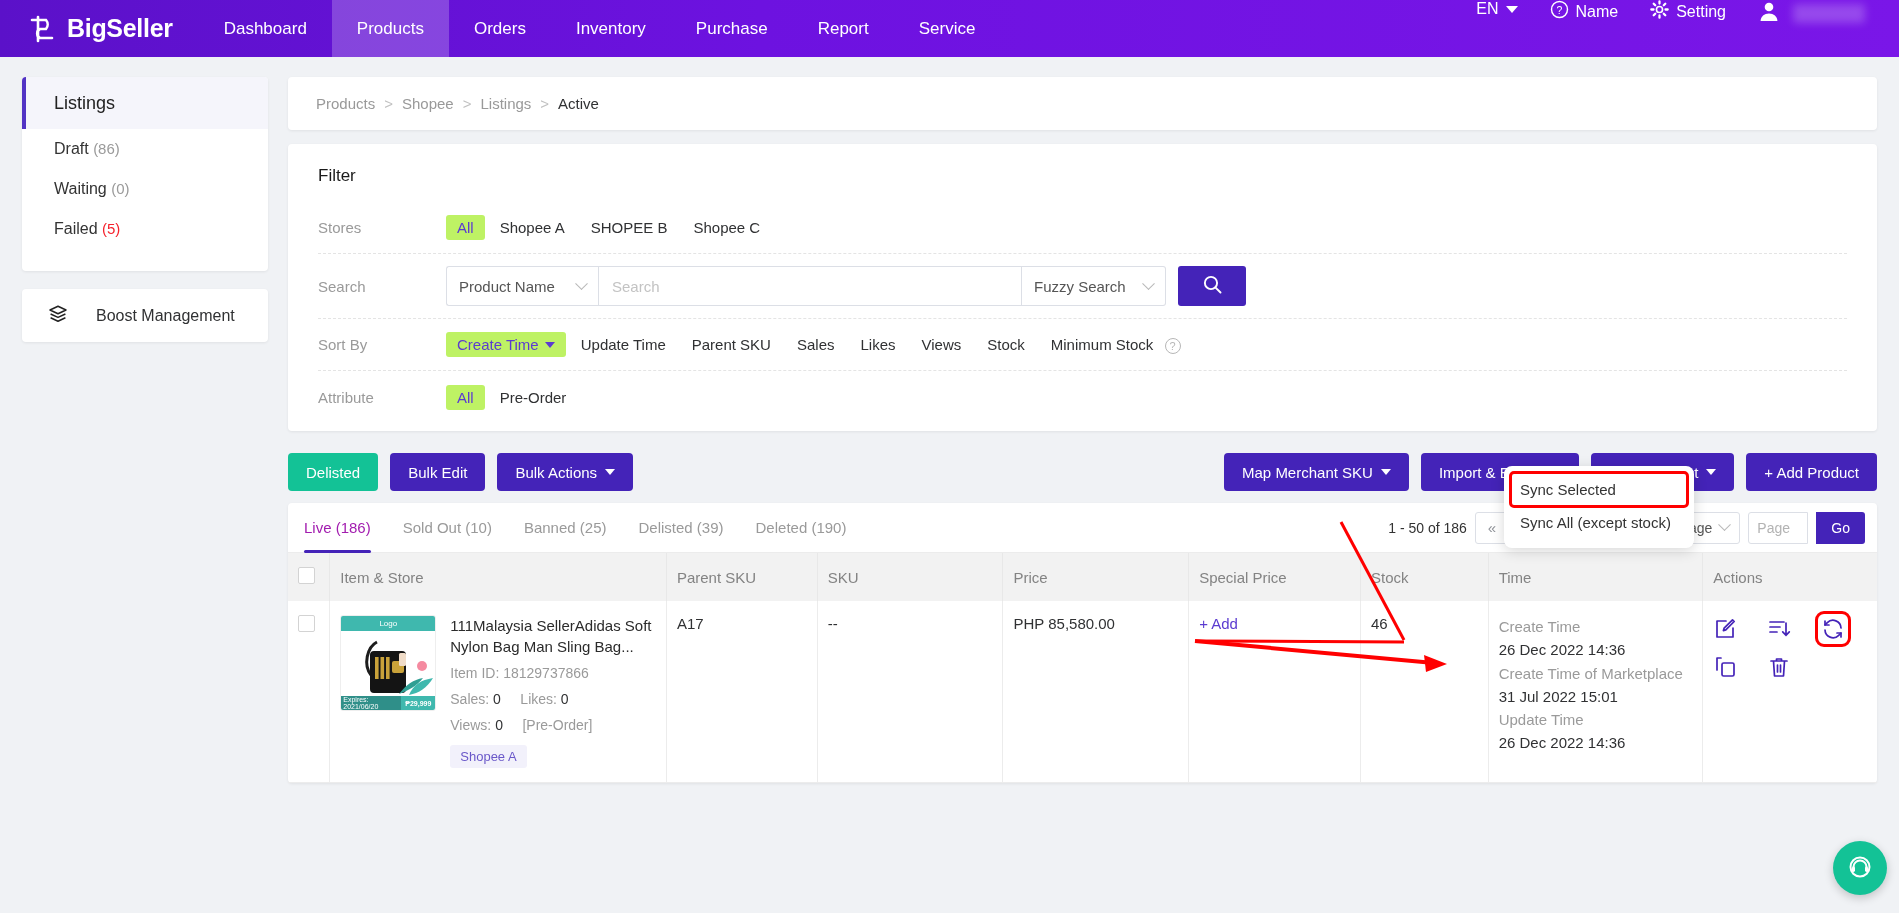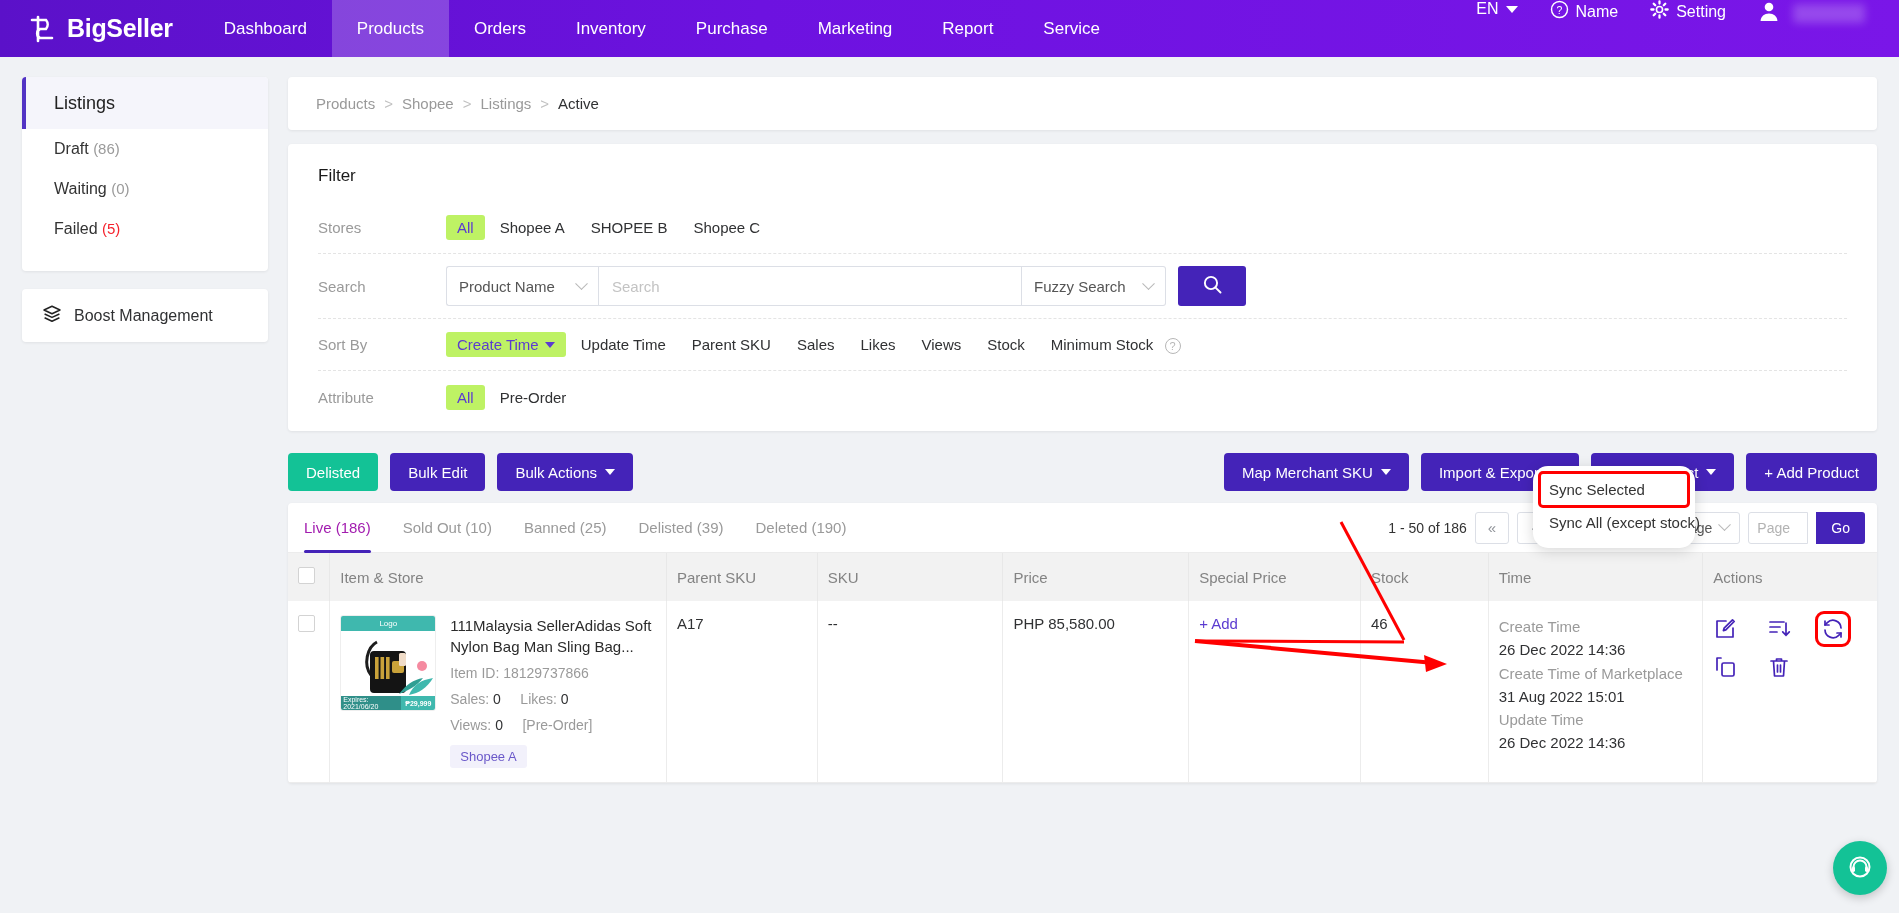--- a/index.html
+++ b/index.html
@@ -72,22 +72,22 @@
   .side-item {
     padding: 11px 0 11px 32px;
     font-size: 16px; color: #333; cursor: pointer;
   }
   .side-item .cnt { color: #9a9a9a; font-size: 15px; }
   .side-item .cnt.red { color: #f5222d; }
   .side-item.active { color: #5b3bd0; }
   .side-item.active .cnt { color: #9a9a9a; }
   .boost {
     margin-top: 18px; height: 53px;
-    display: flex; align-items: center; gap: 12px;
-    padding-left: 20px; font-size: 16px; cursor: pointer;
+    display: flex; align-items: center; gap: 28px;
+    padding-left: 26px; font-size: 16px; cursor: pointer;
   }
   
   .main { flex: 1; min-width: 0; }
   .breadcrumb {
     height: 53px; display: flex; align-items: center;
     padding-left: 28px; font-size: 15px; color: #999;
     gap: 9px;
   }
   .breadcrumb .sep { color: #c0c0c0; }
   .breadcrumb .crumb { cursor: pointer; }
@@ -261,23 +261,23 @@
   .timelabel { color: #9a9a9a; line-height: 1.55; }
   .timeval { color: #303133; line-height: 1.55; }
   .actions-cell { display: flex; flex-wrap: wrap; gap: 14px 30px; padding-top: 2px; }
   .act { width: 24px; height: 24px; cursor: pointer; color: #4423b8; }
   .act.boxed {
     outline: 3px solid #ff0000; border-radius: 3px;
     outline-offset: 3px;
   }
   
   .syncmenu {
-    position: absolute; background: #fff; border-radius: 15px;
+    position: absolute; background: #fff; border-radius: 8px;
     box-shadow: 0 3px 14px rgba(0,0,0,0.16);
-    width: 162px; padding: 8px 0; z-index: 40; margin-left: 29px;
+    width: 190px; padding: 8px 0; z-index: 40;
   }
   .syncmenu .mi {
     padding: 9px 16px; font-size: 15px; color: #333; cursor: pointer; white-space: nowrap;
   }
   .syncmenu .mi.highlight {
     outline: 3px solid #ff0000; margin: 0 8px; padding: 7px 8px; border-radius: 2px;
   }
   
   .annot { position: absolute; left: 0; top: 0; pointer-events: none; z-index: 60; }
   
@@ -300,21 +300,20 @@
       </svg>
     </span>
     <span>BigSeller</span>
   </div>
   <div class="navitems">
     <div class="navitem">Dashboard</div>
     <div class="navitem active">Products</div>
     <div class="navitem">Orders</div>
     <div class="navitem">Inventory</div>
     <div class="navitem">Purchase</div>
-    <div class="navitem">Marketing</div>
     <div class="navitem">Report</div>
     <div class="navitem">Service</div>
   </div>
   <div class="navright">
     <div class="chunk">
       <span>EN</span>
       <span class="caret-down"></span>
     </div>
     <div class="chunk">
       <span>
@@ -590,21 +589,21 @@
               <span>PHP 85,580.00</span>
             </td>
             <td>
               <span class="addlink" style="margin-left:0">+ Add</span>
             </td>
             <td>46</td>
             <td>
               <div class="timelabel">Create Time</div>
               <div class="timeval">26 Dec 2022 14:36</div>
               <div class="timelabel">Create Time of Marketplace</div>
-              <div class="timeval">31 Aug 2022 15:01</div>
+              <div class="timeval">31 Jul 2022 15:01</div>
               <div class="timelabel">Update Time</div>
               <div class="timeval">26 Dec 2022 14:36</div>
             </td>
             <td>
               <div class="actions-cell">
                 <span class="act">
                   <svg viewBox="0 0 24 24" fill="none" stroke="#4423b8" stroke-width="1.7" stroke-linecap="round" stroke-linejoin="round">
                     <path d="M4 4h9M4 4v16h16v-9"></path>
                     <path d="M19.5 2.8 21.2 4.5 12.8 12.9 10.4 13.6 11.1 11.2z"></path>
                   </svg>

